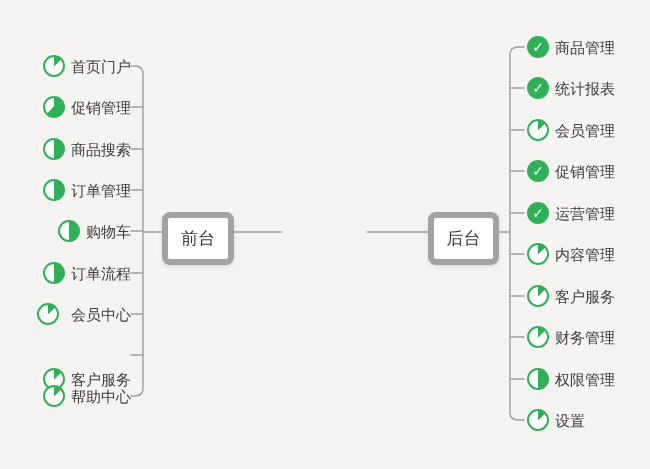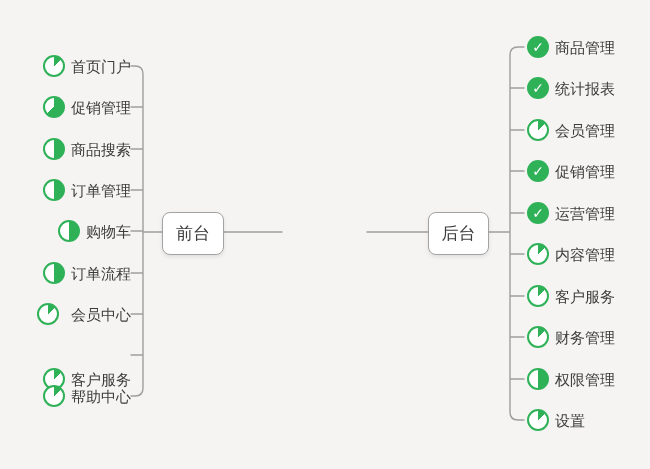--- a/index.html
+++ b/index.html
@@ -15,21 +15,21 @@
     border:2px solid var(--green,#2fb158);border-radius:50%;
     background:conic-gradient(var(--green,#2fb158) calc(var(--p) * 1turn), #ffffff 0);
   }
   .task-done{
     width:22px;height:22px;flex:0 0 auto;border-radius:50%;
     background:var(--green,#2fb158);color:#fff;
     display:flex;align-items:center;justify-content:center;
     font-size:14px;font-weight:700;line-height:1;
   }
   .parent-node{
-    position:absolute;background:#ffffff;border:1px solid #a3a3a3;border-radius:8px;
+    position:absolute;background:#ffffff;border:6px solid #a3a3a3;border-radius:8px;
     box-shadow:0 2px 4px rgba(0,0,0,.09);
     display:flex;align-items:center;justify-content:center;
     font-size:17px;color:var(--text,#3c3c3c);cursor:default;
   }
   .root-node{
     position:absolute;background:var(--rootgreen,#5bbe8c);border-radius:6px;
     box-shadow:0 3px 6px rgba(0,0,0,.15);
     display:flex;align-items:center;justify-content:center;
     font-size:26px;color:#ffffff;cursor:default;letter-spacing:.5px;
   }

